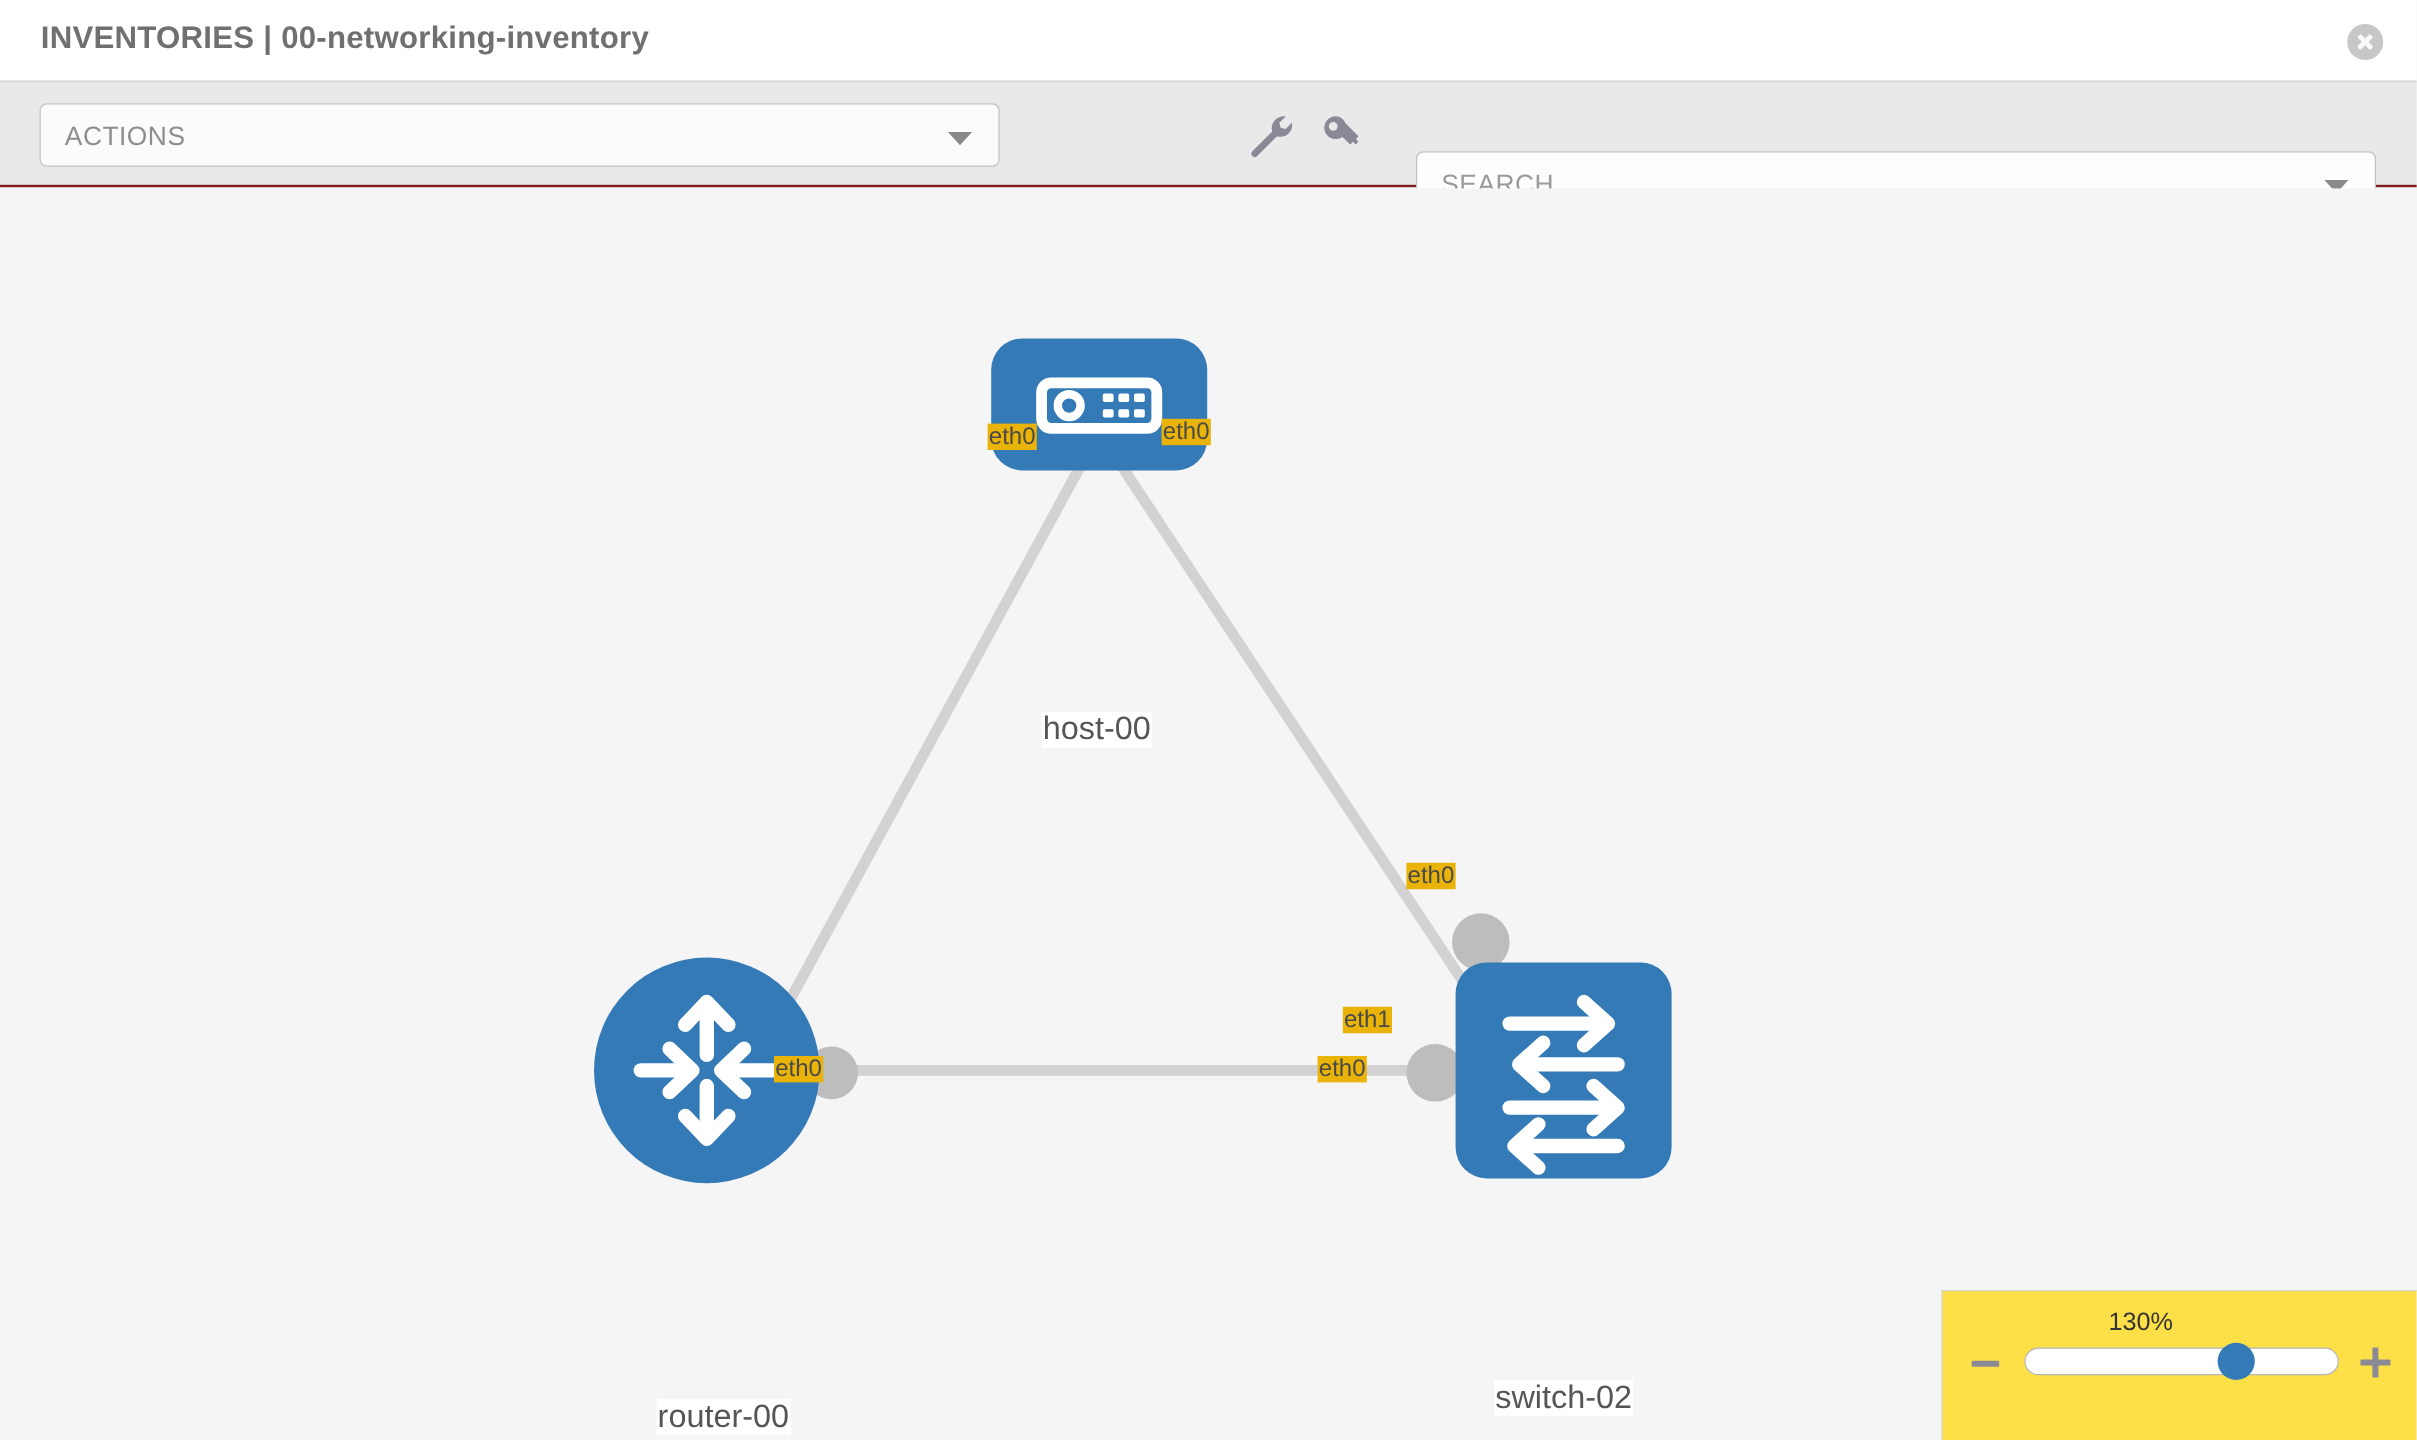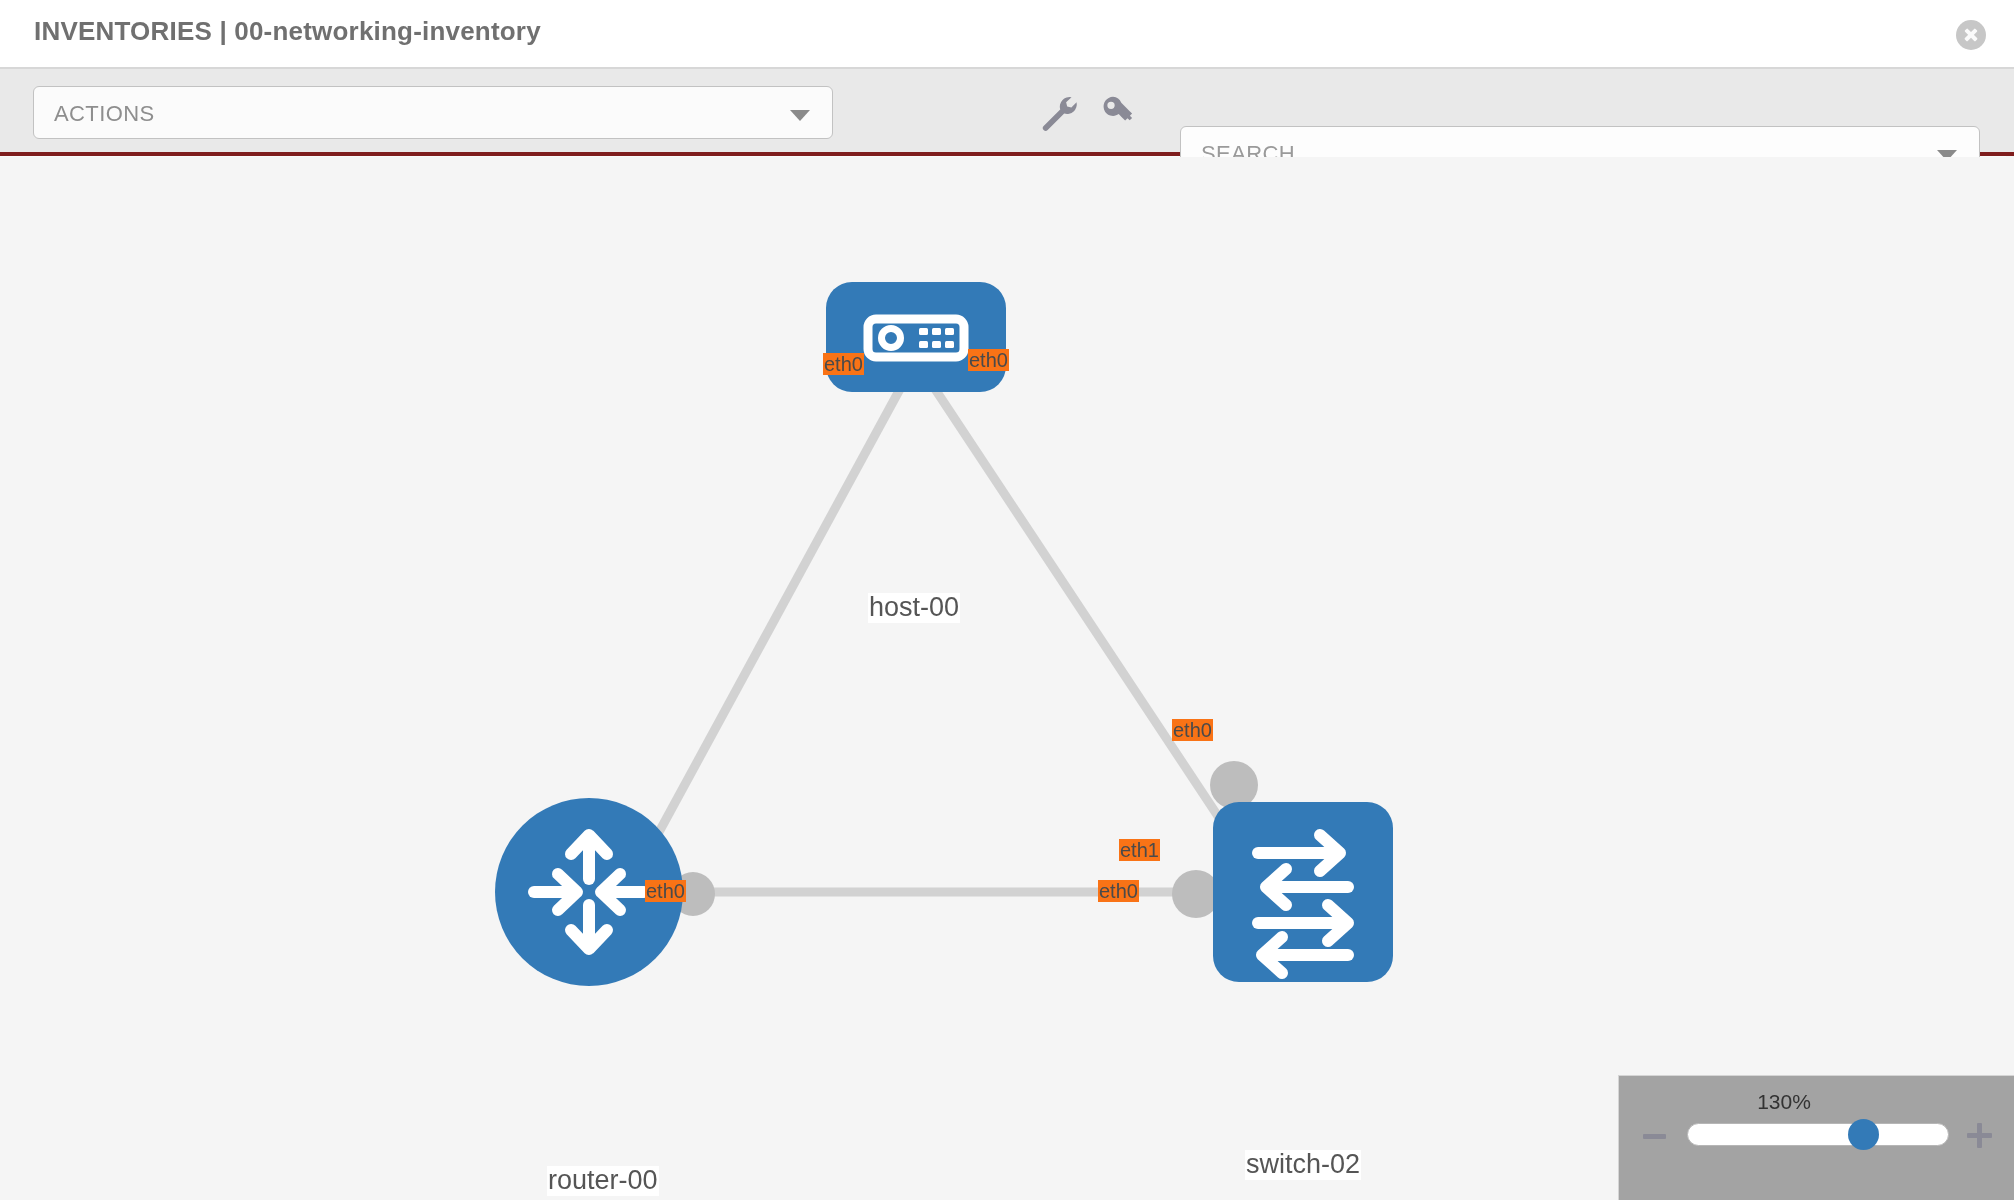--- a/index.html
+++ b/index.html
@@ -36,21 +36,21 @@
     border-radius: 1px;
   }
   .close-icon::before { transform: translate(-50%,-50%) rotate(45deg); }
   .close-icon::after  { transform: translate(-50%,-50%) rotate(-45deg); }
 
   
   .toolbar {
     position: absolute; top: 69px; left: 0;
     width: 2014px; height: 87px;
     background: #e9e9e9;
-    border-bottom: 4px solid #7f1d1d;
+    border-bottom: 2px solid #7f1d1d;
   }
   .actions-select {
     position: absolute; left: 33px; top: 17px;
     width: 800px; height: 53px;
     background: #fbfbfb;
     border: 1px solid #c2c2c2;
     border-radius: 6px;
     cursor: pointer;
   }
   .actions-label {
@@ -100,31 +100,31 @@
     position: absolute;
     font-size: 27px; color: #555555;
     background: #ffffff;
     white-space: nowrap;
     line-height: 1.1;
     padding: 0 1px;
   }
   .plabel {
     position: absolute;
     font-size: 20px; color: #4a4a4a;
-    background: #f97316;
+    background: #eab308;
     white-space: nowrap;
     line-height: 1.1;
     padding: 0 1px;
   }
 
   
   .zoom-panel {
     position: absolute; right: 0; bottom: 0;
     width: 396px; height: 125px;
-    background: #a3a3a3;
+    background: #fde047;
     border-top: 1px solid #d5d5d5;
     border-left: 1px solid #d5d5d5;
   }
   .zoom-pct {
     position: absolute; top: 14px; left: 0; width: 330px;
     text-align: center;
     font-size: 21px; color: #333;
   }
   .zoom-minus {
     position: absolute; left: 24px; top: 58px;

